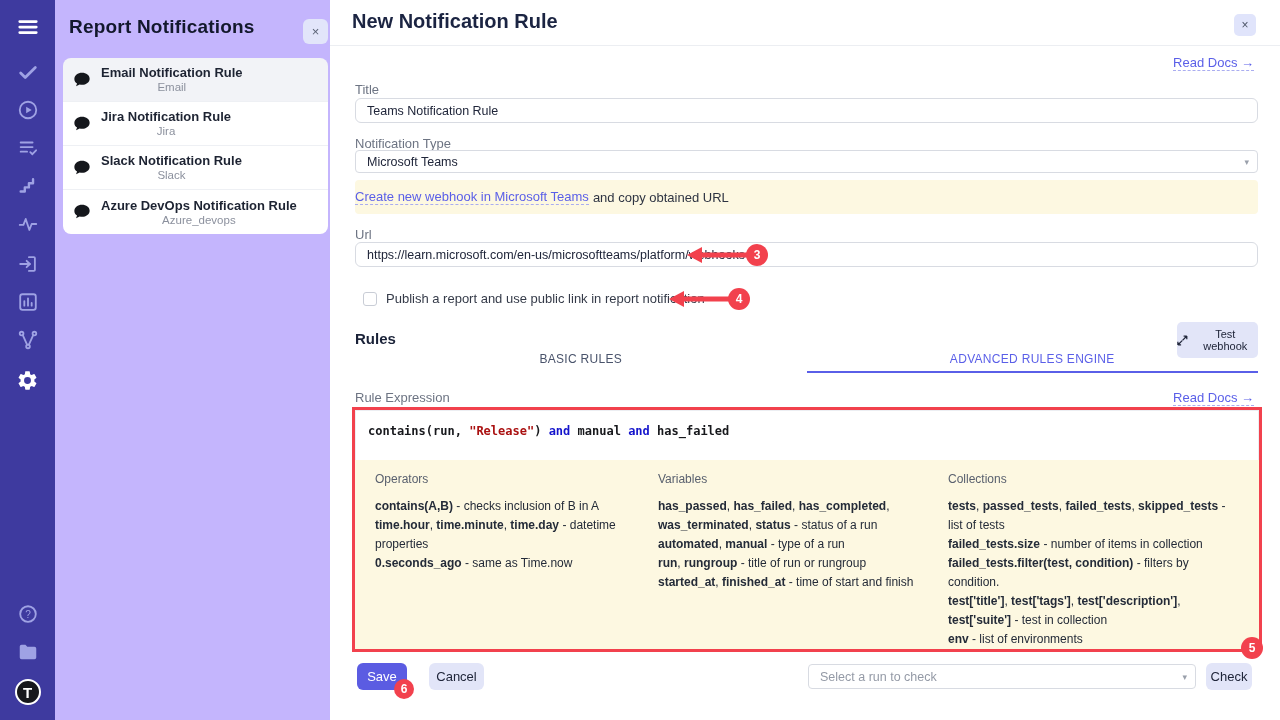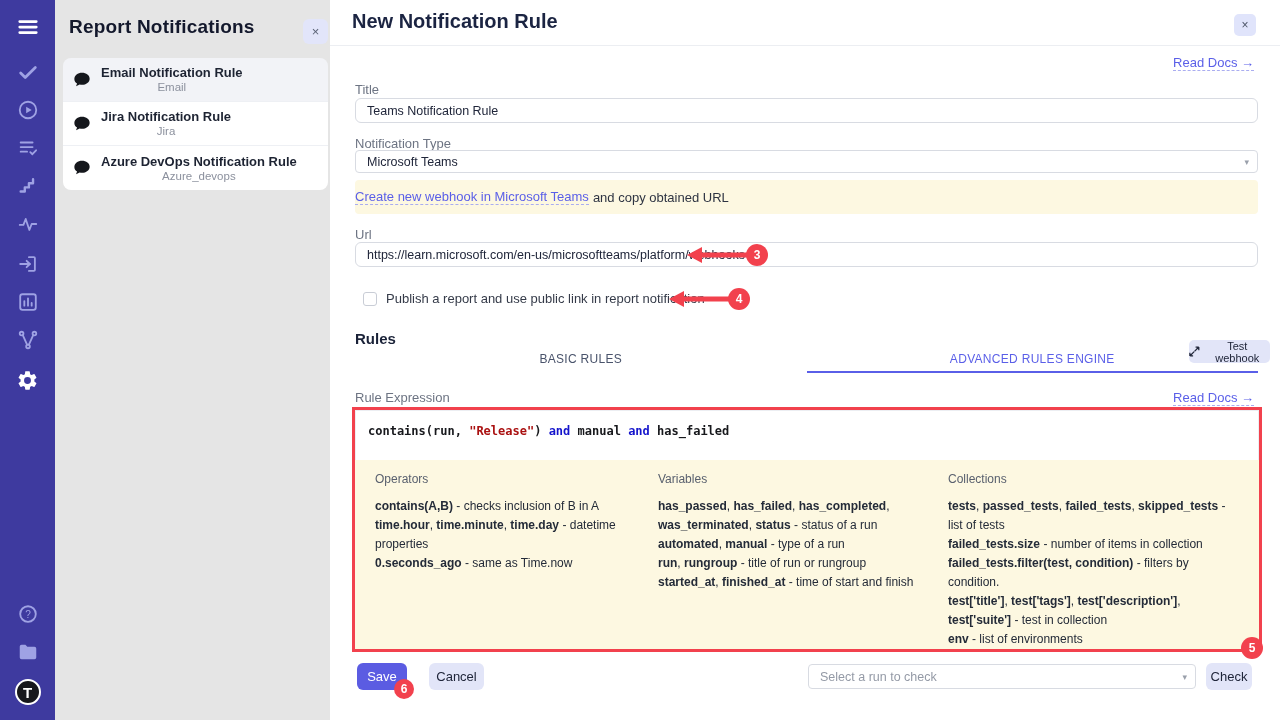--- a/index.html
+++ b/index.html
@@ -9,21 +9,21 @@
 
   
   .rail { position:absolute; left:0; top:0; width:55px; height:720px; background:#3e3a9f; }
   .rail-btn { position:absolute; left:0; width:55px; height:32px; display:flex; align-items:center; justify-content:center; cursor:pointer; }
   .rail svg { stroke:#9fa2e4; fill:none; stroke-width:2; stroke-linecap:round; stroke-linejoin:round; }
   .rail svg.filled { fill:#9fa2e4; stroke:none; }
   .rail svg.white-fill { fill:#ffffff; stroke:none; }
   .avatar-t { width:26px; height:26px; border-radius:50%; background:#17181c; color:#fff; font-weight:bold; font-size:15px; display:flex; align-items:center; justify-content:center; border:2px solid #fff; }
 
   
-  .panel { position:absolute; left:55px; top:0; width:331px; height:720px; background:#e5e5e5; border-right:1px solid #ebedf1; }
+  .panel { position:absolute; left:55px; top:0; width:331px; height:720px; background:#c4b5fd; border-right:1px solid #ebedf1; }
   .panel-title { position:absolute; left:14px; top:16px; font-size:19px; font-weight:bold; color:#13182c; letter-spacing:.2px; }
   .panel-close { position:absolute; left:248px; top:19px; width:25px; height:25px; background:#e2e5fa; border-radius:6px; display:flex; align-items:center; justify-content:center; color:#5a6275; font-size:13px; cursor:pointer; z-index:5; }
   .rule-list { position:absolute; left:8px; top:58px; width:265px; }
   .rule-item { display:flex; align-items:center; gap:10px; height:44px; background:#fff; border-bottom:1px solid #eef0f4; padding-left:10px; cursor:pointer;text-align:center; }
   .rule-item.first { background:#f2f3f7; border-radius:8px 8px 0 0; }
   .rule-item:last-child { border-radius:0 0 8px 8px; border-bottom:none; }
   .rule-item .bubble { width:18px; height:18px; fill:#15171c; flex:0 0 auto; }
   .rule-title { font-size:13px; font-weight:bold; color:#1d2332; line-height:15px; }
   .rule-sub { font-size:11.5px; color:#8b909d; line-height:14px; }
 
@@ -44,21 +44,21 @@
 
   .hint-box { position:absolute; left:25px; top:180px; width:903px; height:34px; background:#fdf8e1; border-radius:4px; display:flex; align-items:center; font-size:13px; color:#2e3442; }
   .hint-link { color:#5a5fe8; border-bottom:1px dashed #aaadf0; cursor:pointer; margin-right:4px; }
 
   .chk-row { position:absolute; left:33px; top:291px; display:flex; align-items:center; gap:9px; }
   .chk-box { width:14px; height:14px; border:1px solid #c9cdd6; border-radius:3px; background:#fff; cursor:pointer; }
   .chk-label { font-size:13px; color:#353b49; }
 
   .rules-h { position:absolute; left:25px; top:330px; font-size:15px; font-weight:bold; color:#1a2238; }
   .btn-soft { background:#e2e5f8; color:#20263a; border:none; border-radius:5px; font-size:12px; font-family:"Liberation Sans", sans-serif; cursor:pointer; display:flex; align-items:center; justify-content:center; gap:5px; }
-  .test-webhook { position:absolute; left:847px; top:340px; width:81px; height:23px; font-size:11px;margin-left:12px; }
+  .test-webhook { position:absolute; left:847px; top:322px; width:81px; height:36px; font-size:11px; }
 
   .tabs { position:absolute; left:25px; top:352px; width:903px; height:21px; display:flex; }
   .tab { flex:1; text-align:center; font-size:12px; color:#49536b; letter-spacing:.3px; padding-bottom:6px; border-bottom:2px solid transparent; cursor:pointer; }
   .tab.active { color:#5a5fe8; border-bottom-color:#5a5fe8; }
 
   .expr-label { top:390px; }
 
   .red-box { position:absolute; left:22px; top:407px; width:910px; height:245px; border:3px solid #f2414d; display:flex; flex-direction:column; }
   .editor { height:81px; background:#fff; border:1px solid #eceef2; border-bottom:none; padding:13px 0 0 12px; cursor:text; }
   .code-line { font-family:"DejaVu Sans Mono", monospace; font-size:12px; font-weight:bold; white-space:pre; color:#17181c; }
@@ -174,20 +174,29 @@
             <div class="rule-sub">Email</div>
           </div>
         </div>
         <div class="rule-item">
           <svg class="bubble" viewBox="0 0 20 20">
             <path d="M10 2C5.3 2 1.5 5 1.5 8.8c0 2.1 1.2 4 3 5.2L3.4 17l4-1.9c.8.2 1.7.3 2.6.3 4.7 0 8.5-3 8.5-6.8S14.7 2 10 2z"></path>
           </svg>
           <div class="rule-txt">
             <div class="rule-title">Jira Notification Rule</div>
             <div class="rule-sub">Jira</div>
+          </div>
+        </div>
+        <div class="rule-item">
+          <svg class="bubble" viewBox="0 0 20 20">
+            <path d="M10 2C5.3 2 1.5 5 1.5 8.8c0 2.1 1.2 4 3 5.2L3.4 17l4-1.9c.8.2 1.7.3 2.6.3 4.7 0 8.5-3 8.5-6.8S14.7 2 10 2z"></path>
+          </svg>
+          <div class="rule-txt">
+            <div class="rule-title">Slack Notification Rule</div>
+            <div class="rule-sub">Slack</div>
           </div>
         </div>
         <div class="rule-item">
           <svg class="bubble" viewBox="0 0 20 20">
             <path d="M10 2C5.3 2 1.5 5 1.5 8.8c0 2.1 1.2 4 3 5.2L3.4 17l4-1.9c.8.2 1.7.3 2.6.3 4.7 0 8.5-3 8.5-6.8S14.7 2 10 2z"></path>
           </svg>
           <div class="rule-txt">
             <div class="rule-title">Azure DevOps Notification Rule</div>
             <div class="rule-sub">Azure_devops</div>
           </div>

